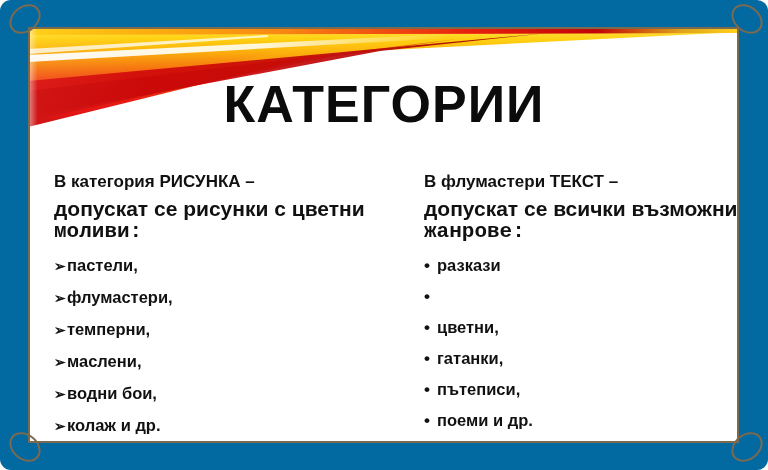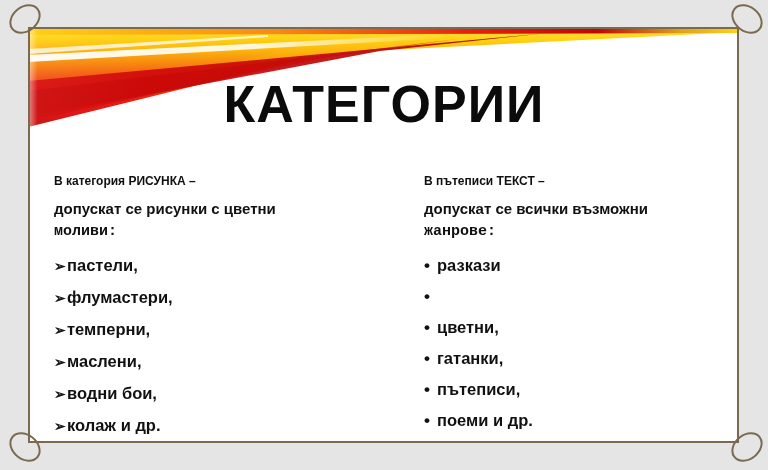--- a/index.html
+++ b/index.html
@@ -11,22 +11,23 @@
     height: 470px;
     overflow: hidden;
     background: #fdfcf7;
     font-family: "Liberation Sans", sans-serif;
   }
 
   #slide {
     position: relative;
     width: 768px;
     height: 470px;
-    background: #e5e5e5;
+    background: #0369a1;
     overflow: hidden;
+    border-radius: 11px;
   }
 
   
   .inner-canvas {
     position: absolute;
     left: 28px;
     top: 27px;
     width: 711px;
     height: 414px;
     background: #ffffff;
@@ -94,28 +95,28 @@
     flex-direction: row;
   }
   .col {
     position: relative;
     box-sizing: border-box;
   }
   .col-left  { width: 378px; padding-left: 26px; }
   .col-right { width: 333px; padding-left: 18px; }
 
   .col-heading {
-    font-size: 12px;
+    font-size: 17px;
     font-weight: bold;
     line-height: 31px;
     color: #111;
     white-space: nowrap;
   }
   .col-sub {
-    font-size: 15px;
+    font-size: 21px;
     font-weight: bold;
     line-height: 23px;
     color: #111;
   }
   .col-sub .sub-line-1 { display: block; }
   .col-sub .sub-line-2 { display: block; font-family: Liberation Mono, monospace; }
 
   .bullets {
     margin: 0;
     padding: 0;
@@ -260,21 +261,21 @@
         </li>
         <li>
           <span class="bul-glyph arrow-glyph">➢</span>
           <span class="bul-text">колаж и др.</span>
         </li>
       </ul>
     </div>
 
     <div class="col col-right">
       <div class="spacer-top-right"></div>
-      <div class="col-heading">В пътеписи ТЕКСТ –</div>
+      <div class="col-heading">В флумастери ТЕКСТ –</div>
       <div class="col-sub">
         <span class="sub-line-1">допускат се всички възможни</span>
         <span class="sub-line-2">жанрове:</span>
       </div>
       <div class="gap-after-sub-right"></div>
       <ul class="bullets">
         <li>
           <span class="bul-glyph dot-glyph">•</span>
           <span class="bul-text">разкази</span>
         </li>

